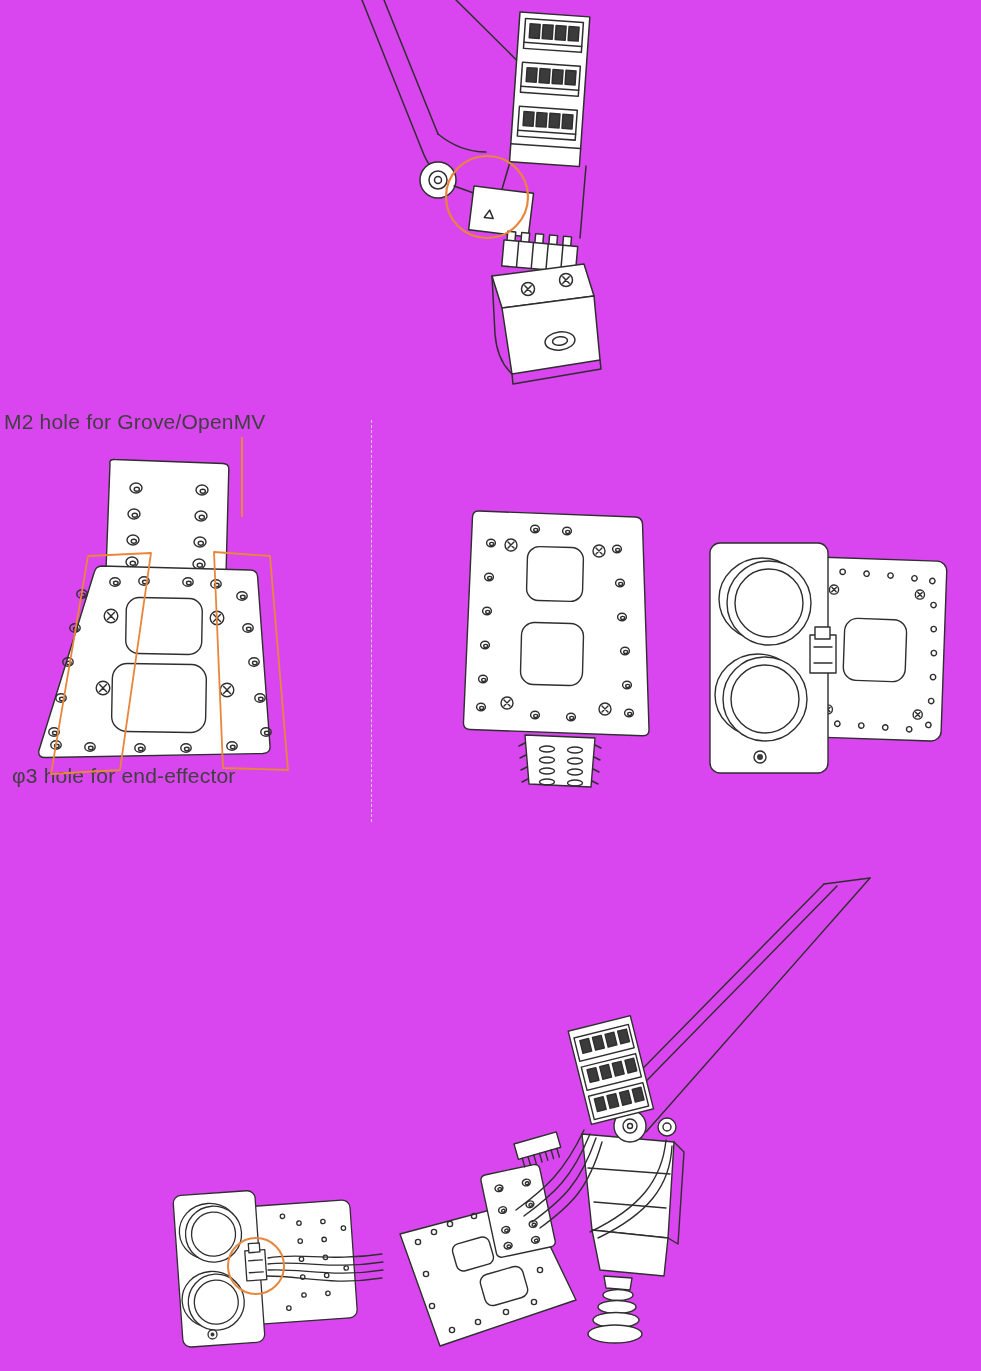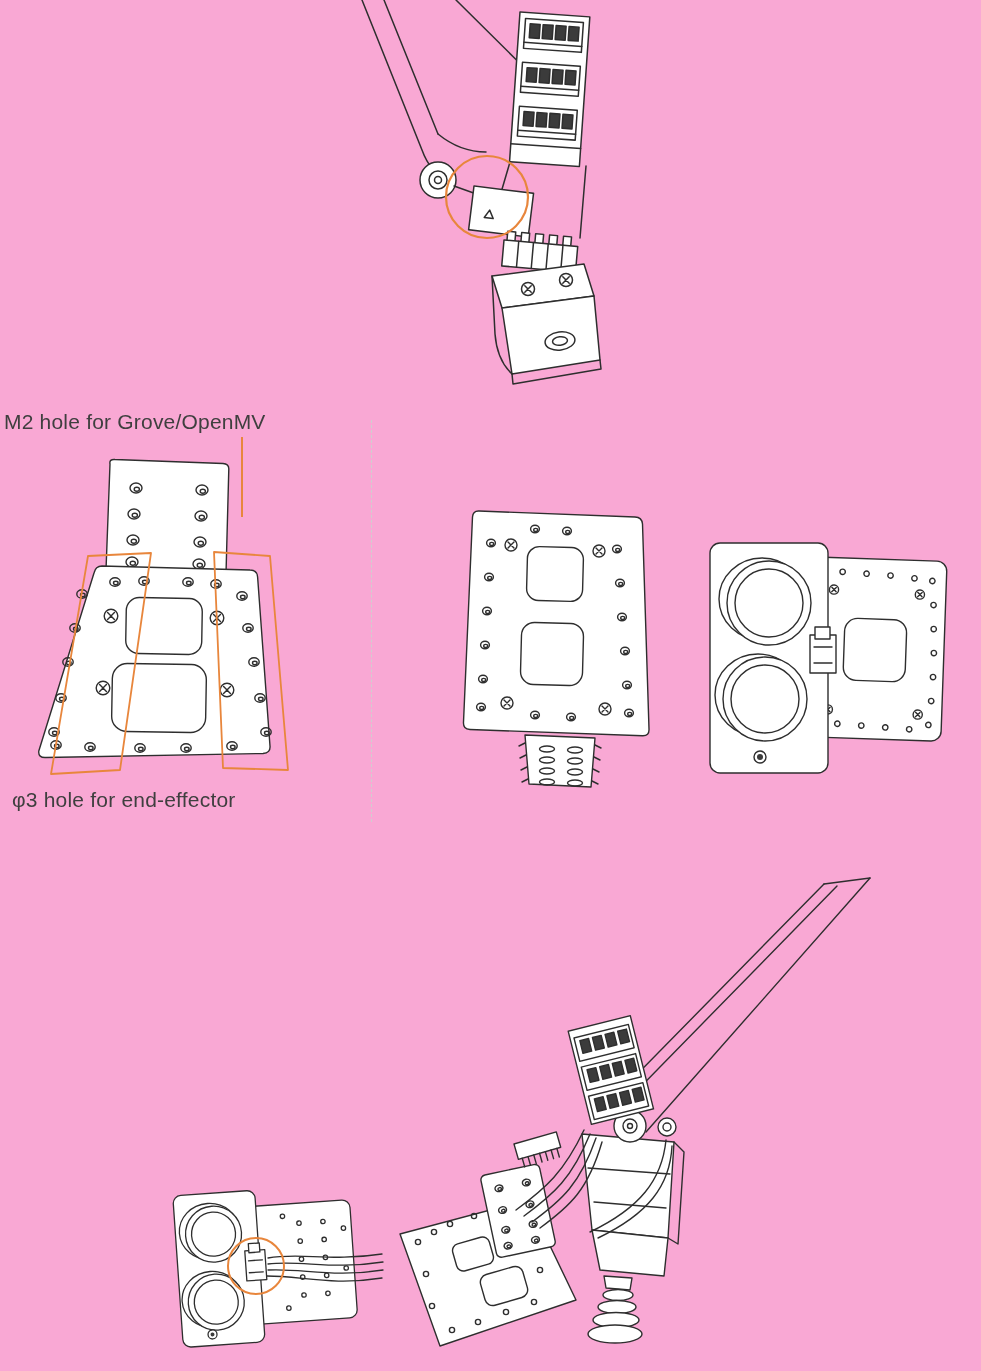--- a/index.html
+++ b/index.html
@@ -1,23 +1,23 @@
 <!DOCTYPE html>
 <html><head>
 <meta charset="utf-8">
 <style>
   * { margin:0; padding:0; box-sizing:border-box; }
   html,body { background:#ffffff; }
   body { font-family:"Liberation Sans", sans-serif; }
-  .canvas { position:relative; width:981px; height:1371px; background:#f9a8d4; overflow:hidden; }
+  .canvas { position:relative; width:981px; height:1371px; background:#d946ef; overflow:hidden; }
   .fig { position:absolute; }
   .fig svg { display:block; width:100%; height:100%; }
   .label { position:absolute; color:#3f3f3f; font-size:21px; font-weight:400; letter-spacing:.2px; white-space:nowrap; }
   .label-m2 { left:4px; top:410px; }
-  .label-phi3 { left:12px; top:788px; }
+  .label-phi3 { left:12px; top:764px; }
   .divider { position:absolute; left:371px; top:420px; height:402px; width:0; border-left:1px dashed #cfcfcf; }
   .pointer-line { position:absolute; left:241px; top:437px; height:80px; width:2px; background:#e8863c; }
   .fig-arm { left:358px; top:0; width:330px; height:395px; }
   .fig-plate-labeled { left:18px; top:448px; width:282px; height:337px; }
   .fig-plate-front { left:445px; top:503px; width:227px; height:297px; }
   .fig-ultrasonic { left:694px; top:533px; width:262px; height:258px; }
   .fig-ultrasonic-cable { left:150px; top:1178px; width:237px; height:180px; }
   .fig-arm-assembly { left:378px; top:872px; width:597px; height:497px; }
 </style>
 </head>

